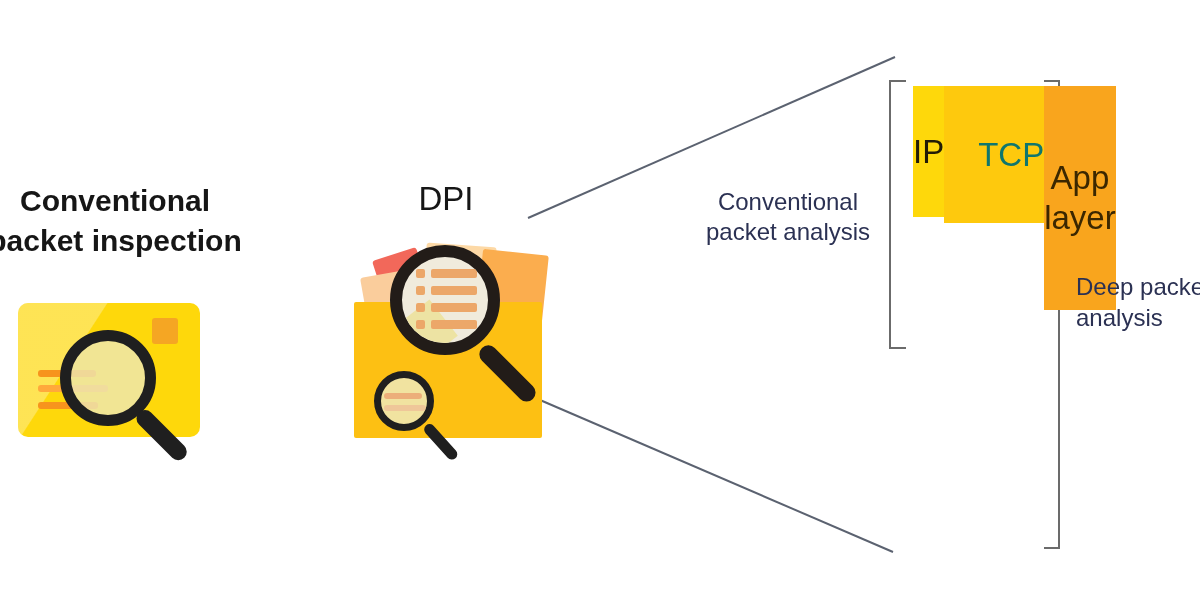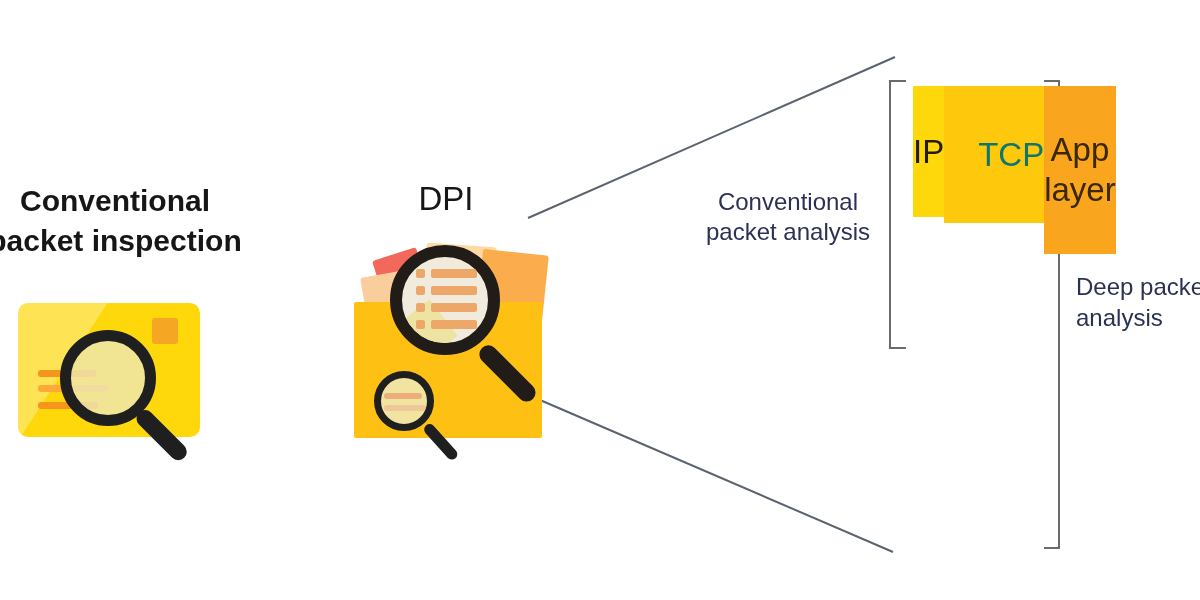--- a/index.html
+++ b/index.html
@@ -17,21 +17,21 @@
   .annot span{display:block;}
   .conv-annot{left:688px;top:187px;width:200px;text-align:center;}
   .deep-annot{left:1076px;top:271px;width:220px;text-align:left;line-height:31px;}
 
   
   .bar{left:913px;top:86px;width:114px;display:flex;flex-direction:row;}
   .seg{display:flex;align-items:center;justify-content:center;text-align:center;
        font-size:33px;font-weight:500;line-height:40px;}
   .seg-ip{height:131px;}
   .seg-tcp{height:137px;}
-  .seg-app{height:168px;}
+  .seg-app{height:224px;}
   .seg .lbl{width:100%;}
 
   
   .envelope{left:18px;top:303px;width:182px;height:134px;background:#FED80B;border-radius:10px;}
   .env-flap{left:0;top:0;width:182px;height:134px;border-radius:10px;
             background:linear-gradient(123deg, rgba(255,255,255,0.30) 0%, rgba(255,255,255,0.30) 33%, rgba(255,255,255,0) 33.5%);}
   .stamp{left:134px;top:15px;width:26px;height:26px;background:#F5A623;border-radius:3px;}
   .addr{height:7px;border-radius:3px;background:#F7941D;}
   .addr1{left:20px;top:67px;width:58px;}
   .addr2{left:20px;top:82px;width:70px;background:#FFA93B;}

